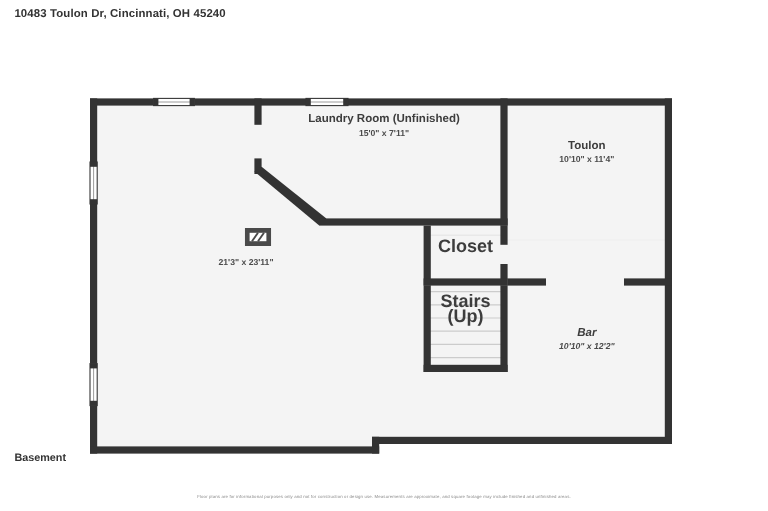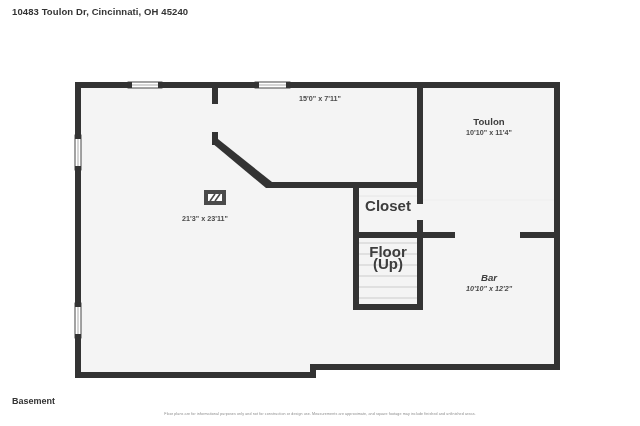--- a/index.html
+++ b/index.html
@@ -32,21 +32,20 @@
     width: 640px;
     height: 350px;
   }
   #floor-label {
     position: absolute;
     left: 12px;
     top: 376px;
     font-size: 9px;
     font-weight: bold;
     color: #333333;
-    margin-top: 20px;
   }
   #disclaimer {
     position: absolute;
     left: 0;
     top: 412px;
     width: 640px;
     text-align: center;
     font-size: 3.6px;
     color: #8a8a8a;
     letter-spacing: 0.12px;
@@ -187,38 +186,39 @@
     <svg width="22" height="15" viewBox="0 0 22 15">
       <rect x="0" y="0" width="22" height="15" fill="#4a4a4a"></rect>
       <rect x="4" y="4" width="14" height="7" fill="#ffffff"></rect>
       <line x1="6" y1="11" x2="11" y2="4" stroke="#4a4a4a" stroke-width="1.6"></line>
       <line x1="11" y1="11" x2="16" y2="4" stroke="#4a4a4a" stroke-width="1.6"></line>
     </svg>
   </div>
 
   
   <div class="room-label" style="left:320px; top:64px;">
+    <div class="room-name">Laundry Room (Unfinished)</div>
     <div class="room-dims">15'0" x 7'11"</div>
   </div>
 
   <div class="room-label" style="left:489px; top:86px;">
     <div class="room-name">Toulon</div>
     <div class="room-dims">10'10" x 11'4"</div>
   </div>
 
   <div class="room-label" style="left:205px; top:184px;">
     <div class="room-dims">21'3" x 23'11"</div>
   </div>
 
   <div class="room-label" style="left:388px; top:170px;">
     <div class="room-name small">Closet</div>
   </div>
 
   <div class="room-label" style="left:388px; top:216px;">
-    <div class="room-name small">Floor</div>
+    <div class="room-name small">Stairs</div>
     <div class="room-name small">(Up)</div>
   </div>
 
   <div class="room-label" style="left:489px; top:242px;font-style:italic;">
     <div class="room-name">Bar</div>
     <div class="room-dims">10'10" x 12'2"</div>
   </div>
 
 </div>
 

